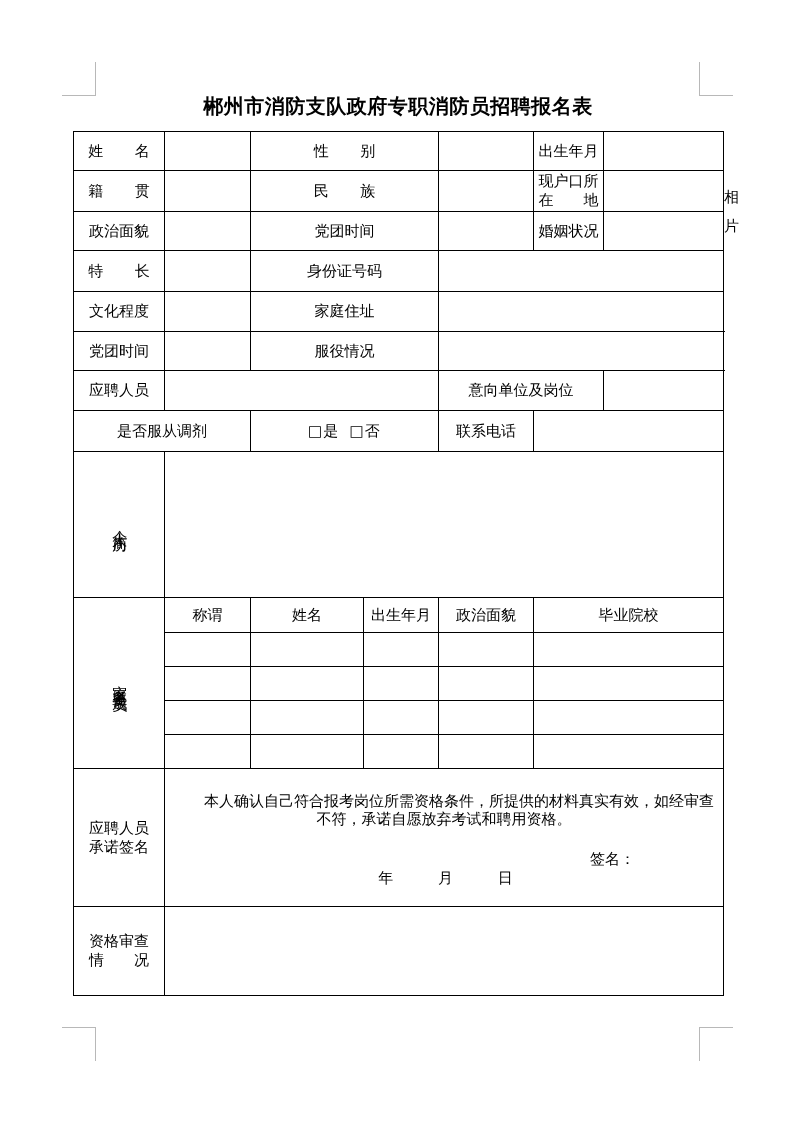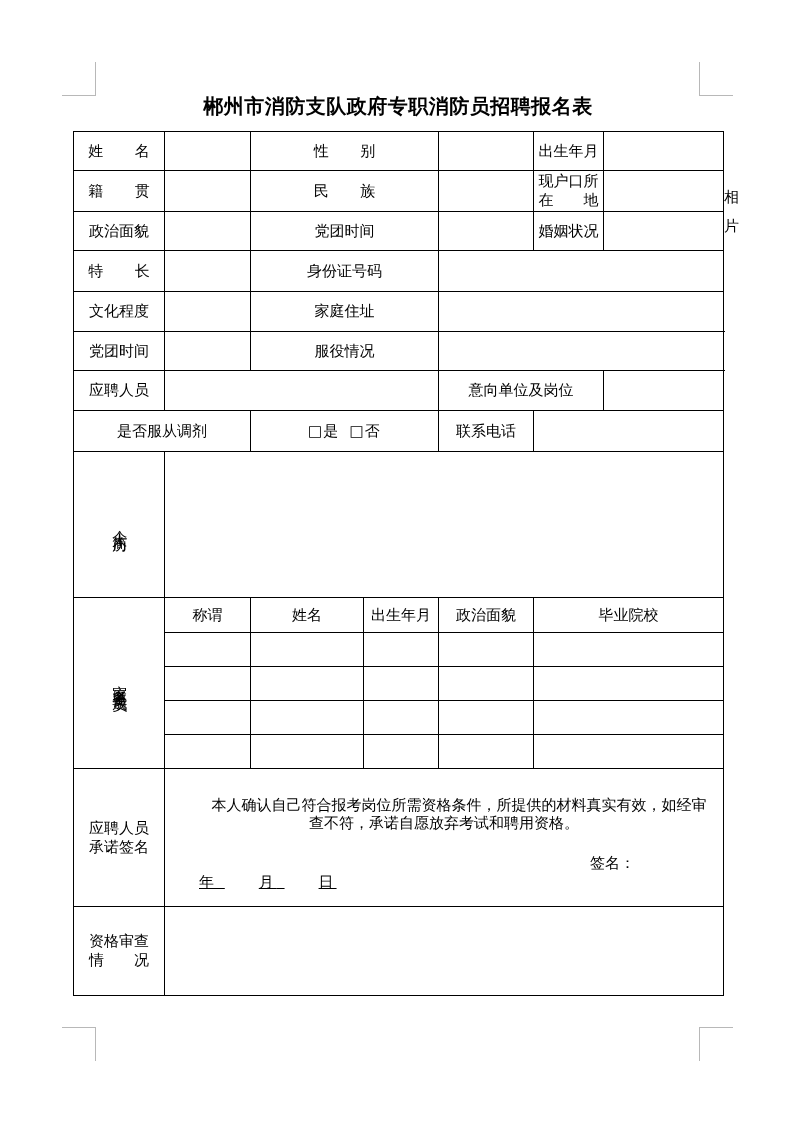--- a/index.html
+++ b/index.html
@@ -103,31 +103,30 @@
   .cell-blank { }
 
   
   .pledge {
     text-align: left;
     padding: 8px 14px 6px 14px;
     vertical-align: top;
     font-size: 14.5px;
     line-height: 1.85;
   }
-  .pledge p { margin: 12px; text-indent: 2em; font-family: Liberation Serif, serif; }
+  .pledge p { margin: 4px; text-indent: 2em; font-family: Liberation Serif, serif; }
   .sign-line {
     text-align: right;
     padding-right: 88px;
     margin-top: 21px;
   }
   .date-line {
-    text-align: left;
+    text-align: center;
     padding-right: 28px;
     letter-spacing: 0.2em;
-    text-decoration: underline;
   }
   .date-line span { margin-left: 34px; }
 
   .pledge-label {
     font-size: 15px;
     line-height: 2.3;
     font-family: Liberation Serif, serif;
   }
   .review-label {
     font-size: 14px;

